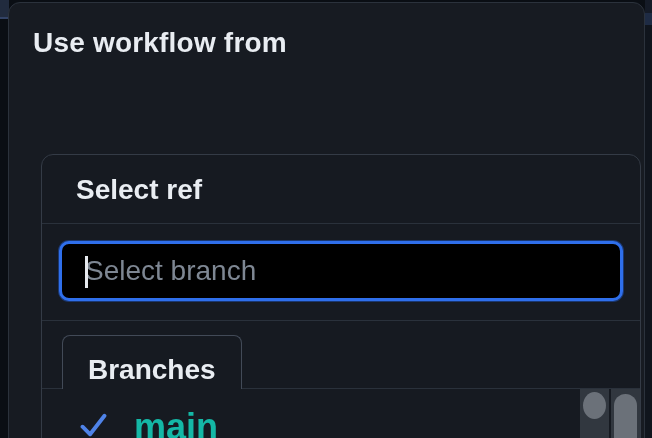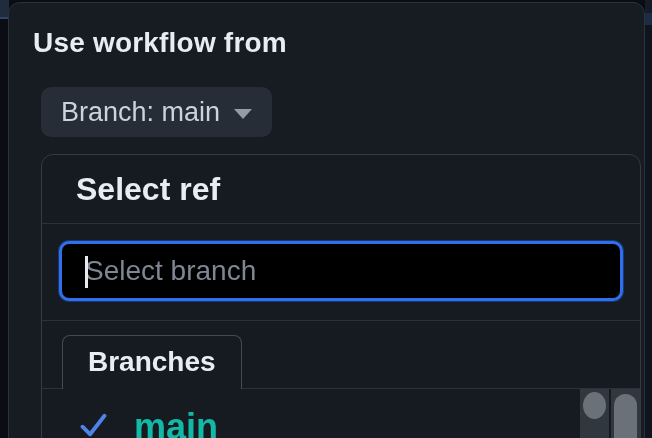--- a/index.html
+++ b/index.html
@@ -46,21 +46,21 @@
 
   
   .ref-dialog{
     position:absolute;left:32px;top:151px;width:600px;height:320px;
     background:#161a21;border:1px solid #343b46;border-radius:12px;
     overflow:hidden;
   }
   .dlg-header{
     height:69px;line-height:69px;padding-left:34px;
     border-bottom:1px solid #2a313b;
-    font-size:32px;font-weight:700;color:#e9edf2;
+    font-size:28px;font-weight:700;color:#e9edf2;
   }
   .dlg-search{
     height:97px;padding:17px;border-bottom:1px solid #2a313b;
   }
   .search-wrap{
     position:relative;height:60px;border-radius:10px;
     border:3px solid var(--focus-blue);
     background:#000000;box-shadow:0 0 0 1px rgba(31,80,180,.55);
   }
   .search-wrap input{
@@ -70,21 +70,21 @@
   }
   .search-wrap input::placeholder{color:#7e8793;opacity:1;}
   .text-caret{position:absolute;left:23px;top:12px;width:3px;height:32px;background:#e6e9ee;}
 
   .dlg-tabs{
     position:relative;height:68px;padding-left:20px;
     display:flex;align-items:flex-end;
     border-bottom:1px solid #2a313b;
   }
   .tab{
-    height:54px;line-height:52px;padding:0 25px;margin-bottom:-1px;
+    height:54px;line-height:52px;padding:8px 25px;margin-bottom:-1px;
     font-size:28px;color:#7d8591;font-weight:600;cursor:pointer;
     border-radius:8px 8px 0 0;background:transparent;z-index:2;text-align:right;
   }
   .tab.active{
     border:1px solid #424a57;border-bottom:none;
     background:#161a21;color:#e9edf2;font-weight:700;
   }
 
   .dlg-list{position:relative;height:86px;}
   .list-item{
@@ -107,24 +107,20 @@
 <div class="abs bg-frag-topleft"></div>
 <div class="abs bg-strip-right">
   <div class="frag-top"></div>
   <div class="frag-blue"></div>
 </div>
 
 <div class="abs panel">
 
   <div class="panel-title">Use workflow from</div>
 
-  <button class="branch-btn">
-    <span class="lbl">Branch: main</span>
-    <span class="caret-down"></span>
-  </button>
 
   <div class="ref-dialog">
 
     <div class="dlg-header">Select ref</div>
 
     <div class="dlg-search">
       <div class="search-wrap">
         <input type="text" value="" placeholder="Select branch" style="">
         <div class="text-caret"></div>
       </div>

